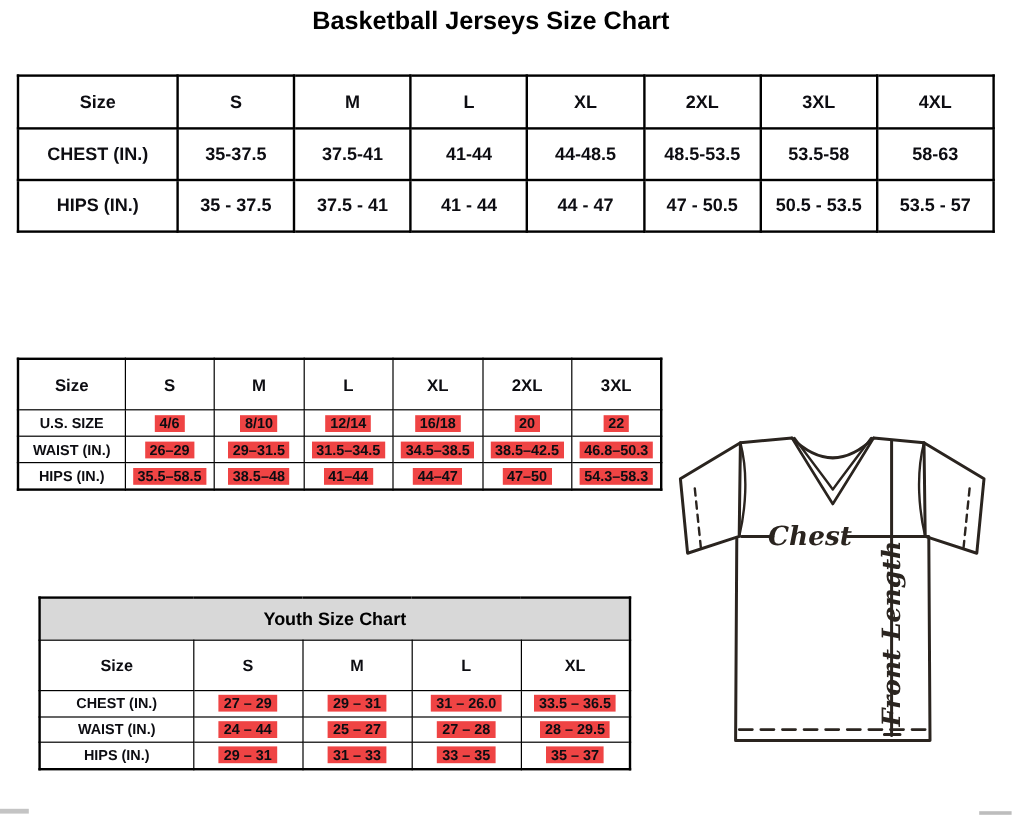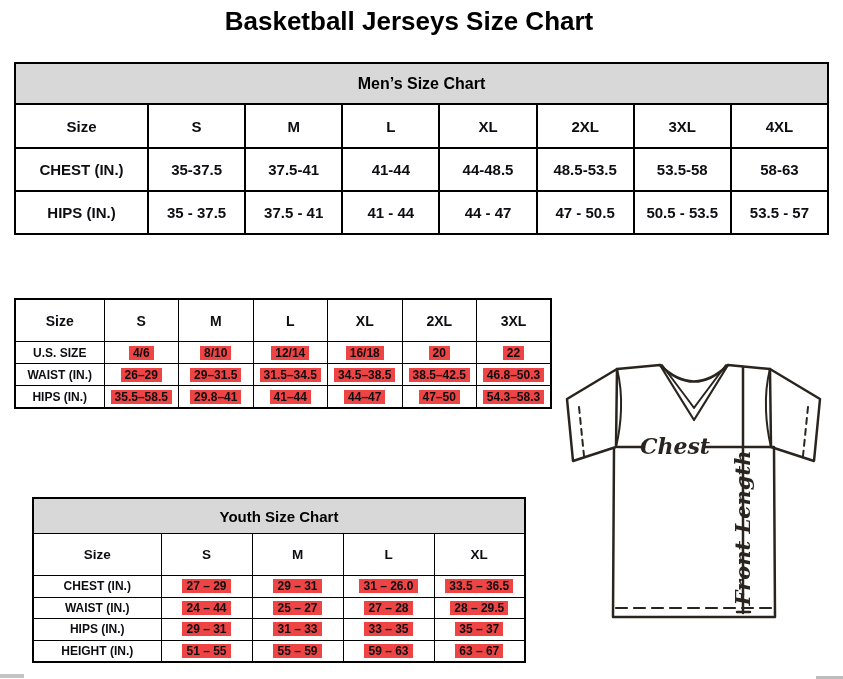--- a/index.html
+++ b/index.html
@@ -2,21 +2,21 @@
 <html><head>
 <meta charset="utf-8">
 <style>
   html,body { margin:0; padding:0; }
   body {
     width:843px; height:679px; background:#ffffff; position:relative;
     overflow:hidden; font-family:"Liberation Sans", sans-serif;
   }
   .page-title {
     position:absolute; top:6px; left:0; width:818px; text-align:center;
-    font-size:26px; font-weight:bold; color:#000;
+    font-size:21px; font-weight:bold; color:#000;
   }
   table { border-collapse:collapse; table-layout:fixed; position:absolute; background:#fff; border:2.5px solid #000; }
   td {
     border:1.5px solid #000; text-align:center; vertical-align:middle;
     color:#0d0d12; white-space:nowrap; overflow:hidden; padding:0;
   }
   .band td { background:#d8d8d8; font-weight:bold; font-size:16px; color:#000; }
 
   
   #men-table { left:14px; top:62px; width:815px; }
@@ -55,83 +55,80 @@
 </style>
 </head>
 <body>
 
 <div class="page-title">Basketball Jerseys Size Chart</div>
 
 <table id="men-table">
   <colgroup>
       <col style="width:133px">
       <col>
-      <col>
-      <col>
-      <col>
-      <col>
-      <col>
-      <col>
-    </colgroup>
-  <tbody>
-      <tr class="band">
-    <td colspan="8">Men’s Size Chart</td>
-  </tr>
-  <tr class="hdr">
-    <td class="rowlab">Size</td>
-    <td>S</td>
-    <td>M</td>
-    <td>L</td>
-    <td>XL</td>
-    <td>2XL</td>
-    <td>3XL</td>
-    <td>4XL</td>
-  </tr>
-  <tr class="data">
-    <td class="rowlab">CHEST (IN.)</td>
-    <td>35-37.5</td>
-    <td>37.5-41</td>
-    <td>41-44</td>
-    <td>44-48.5</td>
-    <td>48.5-53.5</td>
-    <td>53.5-58</td>
-    <td>58-63</td>
-  </tr>
-  <tr class="data">
-    <td class="rowlab">HIPS (IN.)</td>
-    <td>35 - 37.5</td>
-    <td>37.5 - 41</td>
-    <td>41 - 44</td>
-    <td>44 - 47</td>
-    <td>47 - 50.5</td>
-    <td>50.5 - 53.5</td>
-    <td>53.5 - 57</td>
-  </tr>
-</tbody>
-  </table>
-
-<table id="women-table">
-  <colgroup>
-      <col style="width:89px">
       <col>
       <col>
       <col>
       <col>
       <col>
       <col>
     </colgroup>
   <tbody>
   <tr class="hdr">
     <td class="rowlab">Size</td>
     <td>S</td>
     <td>M</td>
     <td>L</td>
     <td>XL</td>
     <td>2XL</td>
     <td>3XL</td>
+    <td>4XL</td>
+  </tr>
+  <tr class="data">
+    <td class="rowlab">CHEST (IN.)</td>
+    <td>35-37.5</td>
+    <td>37.5-41</td>
+    <td>41-44</td>
+    <td>44-48.5</td>
+    <td>48.5-53.5</td>
+    <td>53.5-58</td>
+    <td>58-63</td>
+  </tr>
+  <tr class="data">
+    <td class="rowlab">HIPS (IN.)</td>
+    <td>35 - 37.5</td>
+    <td>37.5 - 41</td>
+    <td>41 - 44</td>
+    <td>44 - 47</td>
+    <td>47 - 50.5</td>
+    <td>50.5 - 53.5</td>
+    <td>53.5 - 57</td>
+  </tr>
+</tbody>
+  </table>
+
+<table id="women-table">
+  <colgroup>
+      <col style="width:89px">
+      <col>
+      <col>
+      <col>
+      <col>
+      <col>
+      <col>
+    </colgroup>
+  <tbody>
+  <tr class="hdr">
+    <td class="rowlab">Size</td>
+    <td>S</td>
+    <td>M</td>
+    <td>L</td>
+    <td>XL</td>
+    <td>2XL</td>
+    <td>3XL</td>
   </tr>
   <tr class="data">
     <td class="rowlab">U.S. SIZE</td>
     <td><span class="hl">4/6</span></td>
     <td><span class="hl">8/10</span></td>
     <td><span class="hl">12/14</span></td>
     <td><span class="hl">16/18</span></td>
     <td><span class="hl">20</span></td>
     <td><span class="hl">22</span></td>
   </tr>
@@ -140,21 +137,21 @@
     <td><span class="hl">26–29</span></td>
     <td><span class="hl">29–31.5</span></td>
     <td><span class="hl">31.5–34.5</span></td>
     <td><span class="hl">34.5–38.5</span></td>
     <td><span class="hl">38.5–42.5</span></td>
     <td><span class="hl">46.8–50.3</span></td>
   </tr>
   <tr class="data">
     <td class="rowlab">HIPS (IN.)</td>
     <td><span class="hl">35.5–58.5</span></td>
-    <td><span class="hl">29.8–41</span></td>
+    <td><span class="hl">38.5–48</span></td>
     <td><span class="hl">41–44</span></td>
     <td><span class="hl">44–47</span></td>
     <td><span class="hl">47–50</span></td>
     <td><span class="hl">54.3–58.3</span></td>
   </tr>
 </tbody>
   </table>
 
 <table id="youth-table">
   <colgroup>
@@ -189,27 +186,20 @@
     <td><span class="hl">27 – 28</span></td>
     <td><span class="hl">28 – 29.5</span></td>
   </tr>
   <tr class="data">
     <td class="rowlab">HIPS (IN.)</td>
     <td><span class="hl">29 – 31</span></td>
     <td><span class="hl">31 – 33</span></td>
     <td><span class="hl">33 – 35</span></td>
     <td><span class="hl">35 – 37</span></td>
   </tr>
-  <tr class="data">
-    <td class="rowlab">HEIGHT (IN.)</td>
-    <td><span class="hl">51 – 55</span></td>
-    <td><span class="hl">55 – 59</span></td>
-    <td><span class="hl">59 – 63</span></td>
-    <td><span class="hl">63 – 67</span></td>
-  </tr>
 </tbody>
   </table>
 
 <svg id="jersey" viewBox="0 0 276 276" xmlns="http://www.w3.org/2000/svg">
   <g stroke="#2a241f" fill="none" stroke-width="2.5" stroke-linejoin="round" stroke-linecap="round">
 
     <path fill="#ffffff" d="M61,13 L104,9 Q138,42 172,9 L214,13 L218,91 L219,261 L57,261 L58,91 Z"></path>
 
     <path fill="#ffffff" d="M61,13 L11,43 L17,105 L60,91 Z"></path>
     <path fill="#ffffff" d="M214,13 L264,43 L258,105 L215,91 Z"></path>

